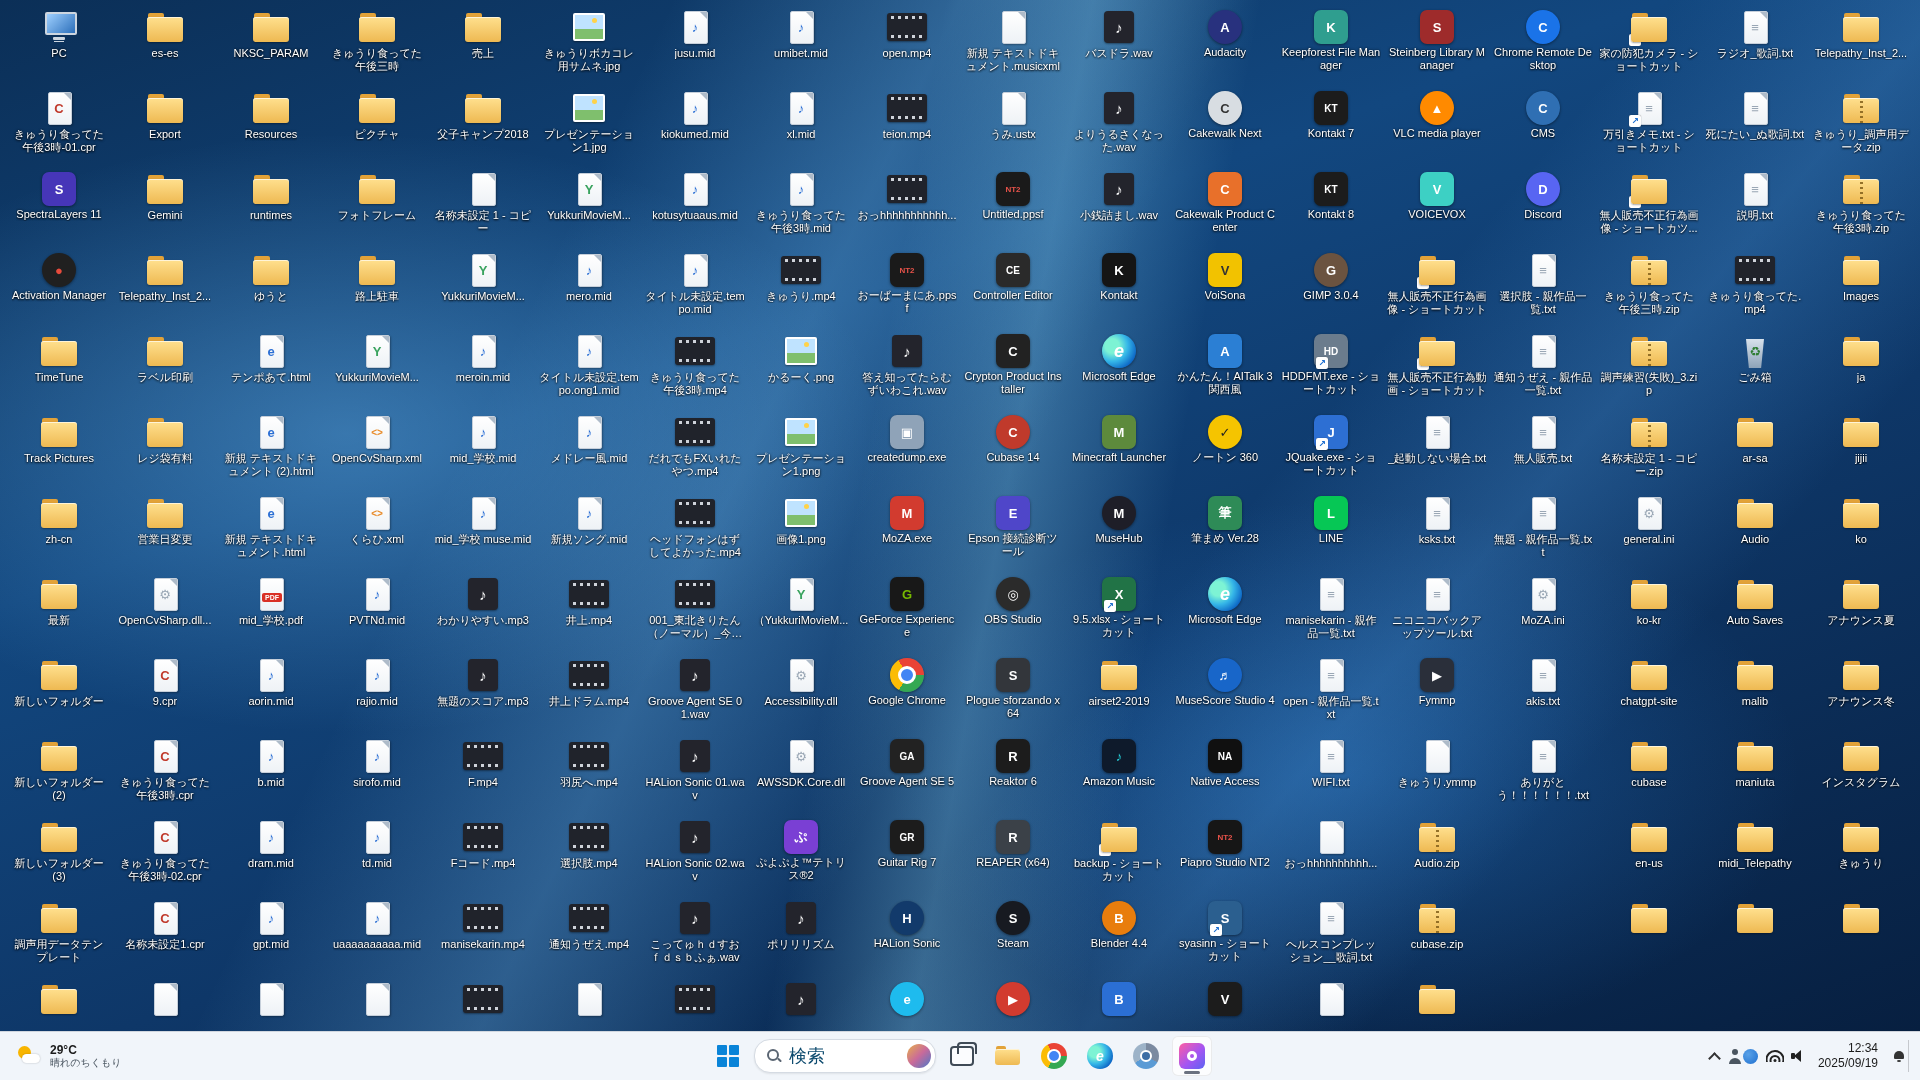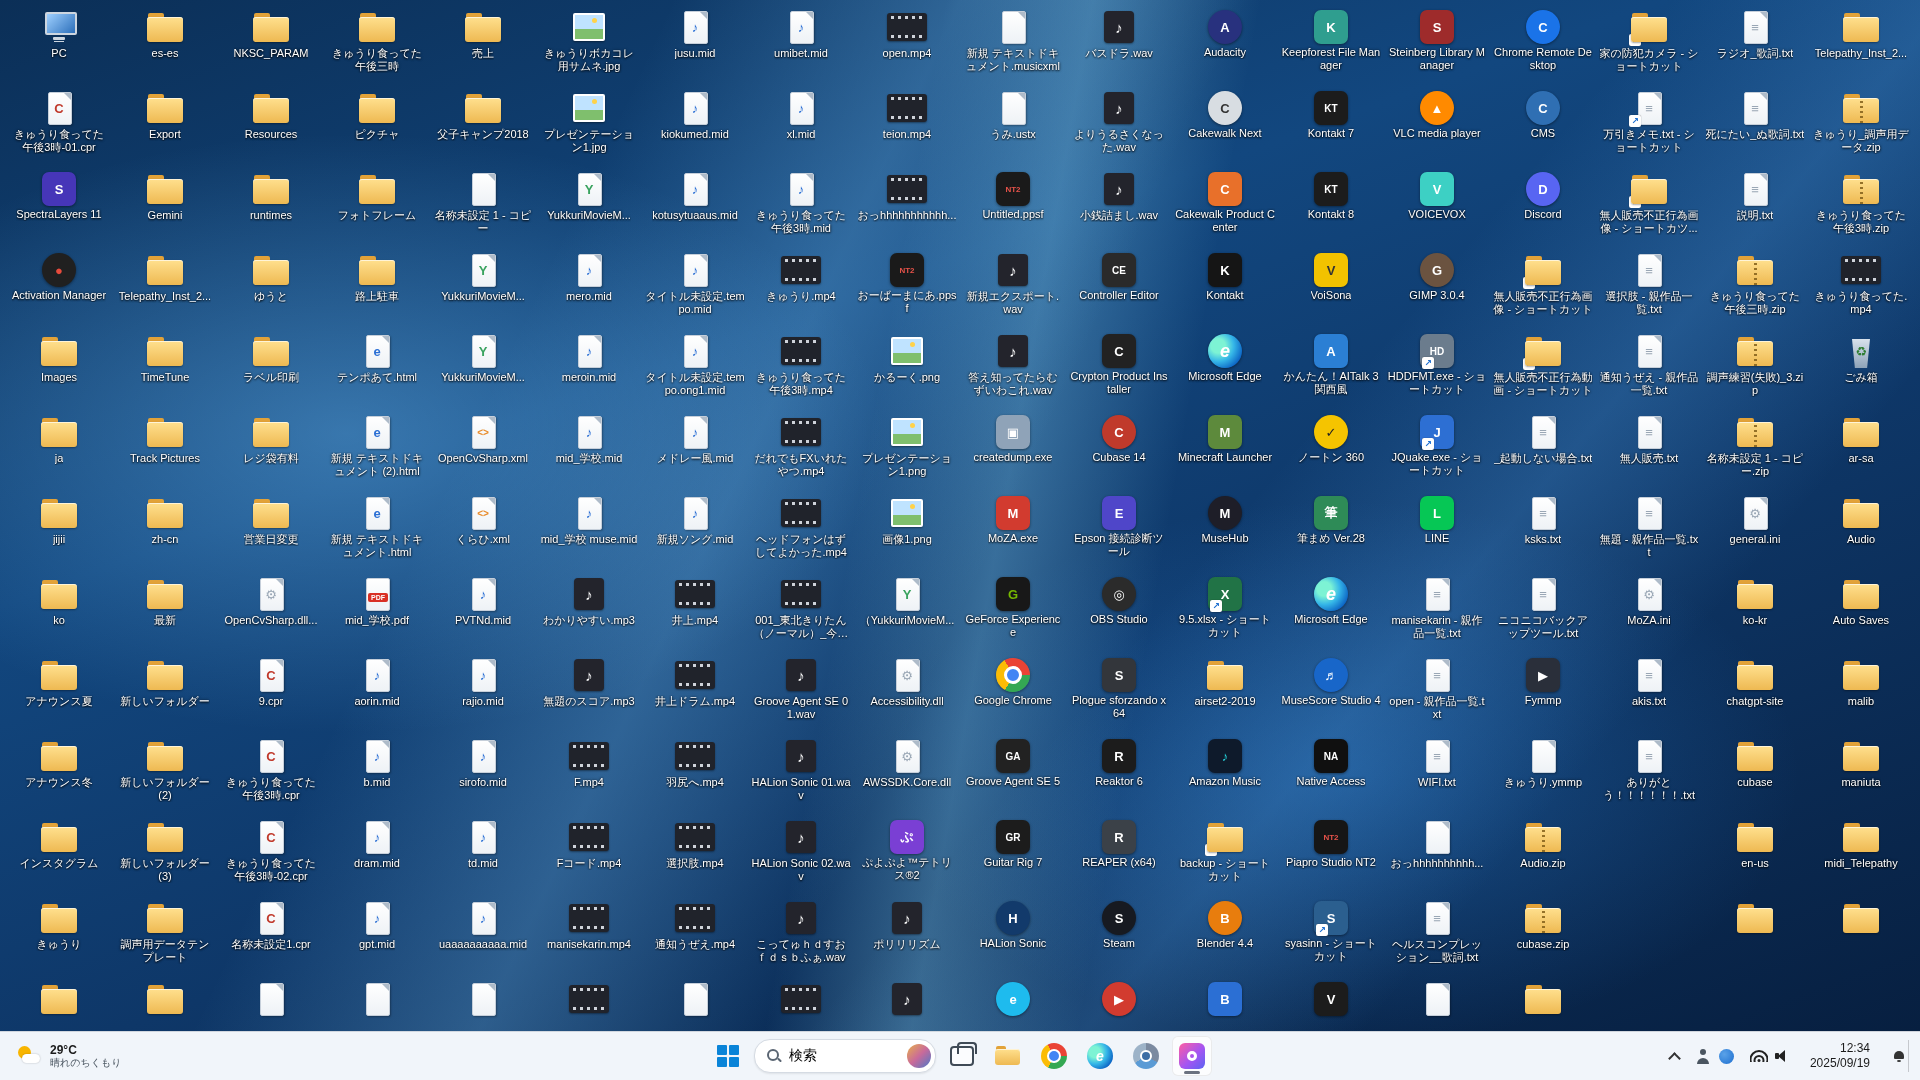--- a/index.html
+++ b/index.html
@@ -105,21 +105,21 @@
   .indicator{position:absolute;bottom:2px;left:50%;transform:translateX(-50%);width:16px;height:3px;
     border-radius:2px;background:#6b7280;}
   .winlogo{display:grid;grid-template-columns:10px 10px;grid-template-rows:10px 10px;gap:2px;}
   .winlogo i{background:#0a84d8;border-radius:1px;}
   .searchbox{display:flex;align-items:center;width:180px;height:32px;background:#fff;
     border:1px solid #d5dbe3;border-radius:16px;box-shadow:0 1px 2px rgba(0,0,0,.08);cursor:text;}
   .mag{position:relative;width:14px;height:14px;margin:0 8px 0 12px;flex:0 0 auto;}
   .mag::before{content:"";position:absolute;left:0;top:0;width:8px;height:8px;border:2px solid #5a6572;border-radius:50%;}
   .mag::after{content:"";position:absolute;left:10px;top:10px;width:5px;height:2px;background:#5a6572;
     transform:rotate(45deg);border-radius:1px;}
-  .ph{font-size:14px;color:#000000;flex:1;}
+  .ph{font-size:18px;color:#0c4a6e;flex:1;}
   .bingimg{width:24px;height:24px;border-radius:50%;margin-right:4px;flex:0 0 auto;
     background:linear-gradient(135deg,#e8b04a,#c96a9a 50%,#4a79c9);}
   
   .tba{position:relative;display:block;}
   .tba-taskview{width:20px;height:16px;border:2px solid #3f4a56;border-radius:4px;background:rgba(255,255,255,.7);}
   .tba-taskview::after{content:"";position:absolute;left:5px;top:-6px;width:16px;height:10px;
     border:2px solid #3f4a56;border-bottom:none;border-radius:4px 4px 0 0;}
   .tba-explorer{width:26px;height:20px;}
   .tba-explorer::before{content:"";position:absolute;left:1px;top:0;width:10px;height:6px;background:#e2a238;border-radius:2px 2px 0 0;}
   .tba-explorer::after{content:"";position:absolute;left:0;top:3px;width:25px;height:16px;
@@ -130,21 +130,21 @@
   .tba-edge{width:26px;height:26px;border-radius:50%;
     background:radial-gradient(circle at 30% 35%,#7df3d4 0 22%,#35b6e8 48%,#0b63c4 78%,#084a99 100%);}
   .tba-edge::after{content:"e";position:absolute;inset:0;display:flex;align-items:center;justify-content:center;
     color:#fff;font-weight:700;font-style:italic;font-size:14px;}
   .tba-browser{width:26px;height:26px;border-radius:50%;
     background:conic-gradient(from 0deg,#7b8aa0 0 33%,#5b9bd5 0 66%,#9db3c8 0 100%);}
   .tba-browser::after{content:"";position:absolute;inset:7px;background:#3d6ea5;border:2.5px solid #fff;border-radius:50%;}
   .tba-photos{width:26px;height:26px;border-radius:6px;background:linear-gradient(135deg,#ff5fa2,#a455f2 55%,#5a63f2);}
   .tba-photos::after{content:"";position:absolute;inset:8px;border:3px solid #fff;border-radius:50%;}
   
-  .tray{position:absolute;right:6px;top:0;bottom:0;display:flex;align-items:center;gap:8px;}
+  .tray{position:absolute;right:6px;top:0;bottom:0;display:flex;align-items:center;}
   .chev{width:26px;height:28px;border:none;background:transparent;position:relative;border-radius:4px;cursor:pointer;}
   .chev::before{content:"";position:absolute;left:9px;top:12px;width:7px;height:7px;
     border-top:2px solid #333;border-left:2px solid #333;transform:rotate(45deg);}
   .tray-ico{display:inline-block;cursor:pointer;}
   .person{position:relative;width:16px;height:15px;}
   .person::before{content:"";position:absolute;left:5px;top:0;width:6px;height:6px;border-radius:50%;background:#4a5560;}
   .person::after{content:"";position:absolute;left:2px;bottom:0;width:12px;height:6px;border-radius:6px 6px 0 0;background:#4a5560;}
   .bluedot{width:15px;height:15px;border-radius:50%;background:radial-gradient(circle at 35% 35%,#5aa2e8,#1e6fd0);}
   .tray-group{display:flex;align-items:center;gap:7px;padding:6px 8px;border-radius:6px;cursor:pointer;}
   .wifi{position:relative;width:18px;height:12px;overflow:hidden;}
@@ -485,24 +485,20 @@
         <span class="ic ic-video"></span>
         <span class="lbl">きゅうり.mp4</span>
       </div>
       <div class="cell">
         <span class="ic ic-app" style="background: rgb(26, 26, 26);">
           <span class="g" style="font-size: 8px; color: rgb(232, 83, 74);">NT2</span>
         </span>
         <span class="lbl">おーばーまにあ.ppsf</span>
       </div>
       <div class="cell">
-        <span class="ic ic-audio"></span>
-        <span class="lbl">新規エクスポート.wav</span>
-      </div>
-      <div class="cell">
         <span class="ic ic-app" style="background: rgb(42, 42, 42);">
           <span class="g" style="font-size: 10px;">CE</span>
         </span>
         <span class="lbl">Controller Editor</span>
       </div>
       <div class="cell">
         <span class="ic ic-app" style="background: rgb(21, 21, 21);">
           <span class="g" style="font-size: 13px;">K</span>
         </span>
         <span class="lbl">Kontakt</span>

